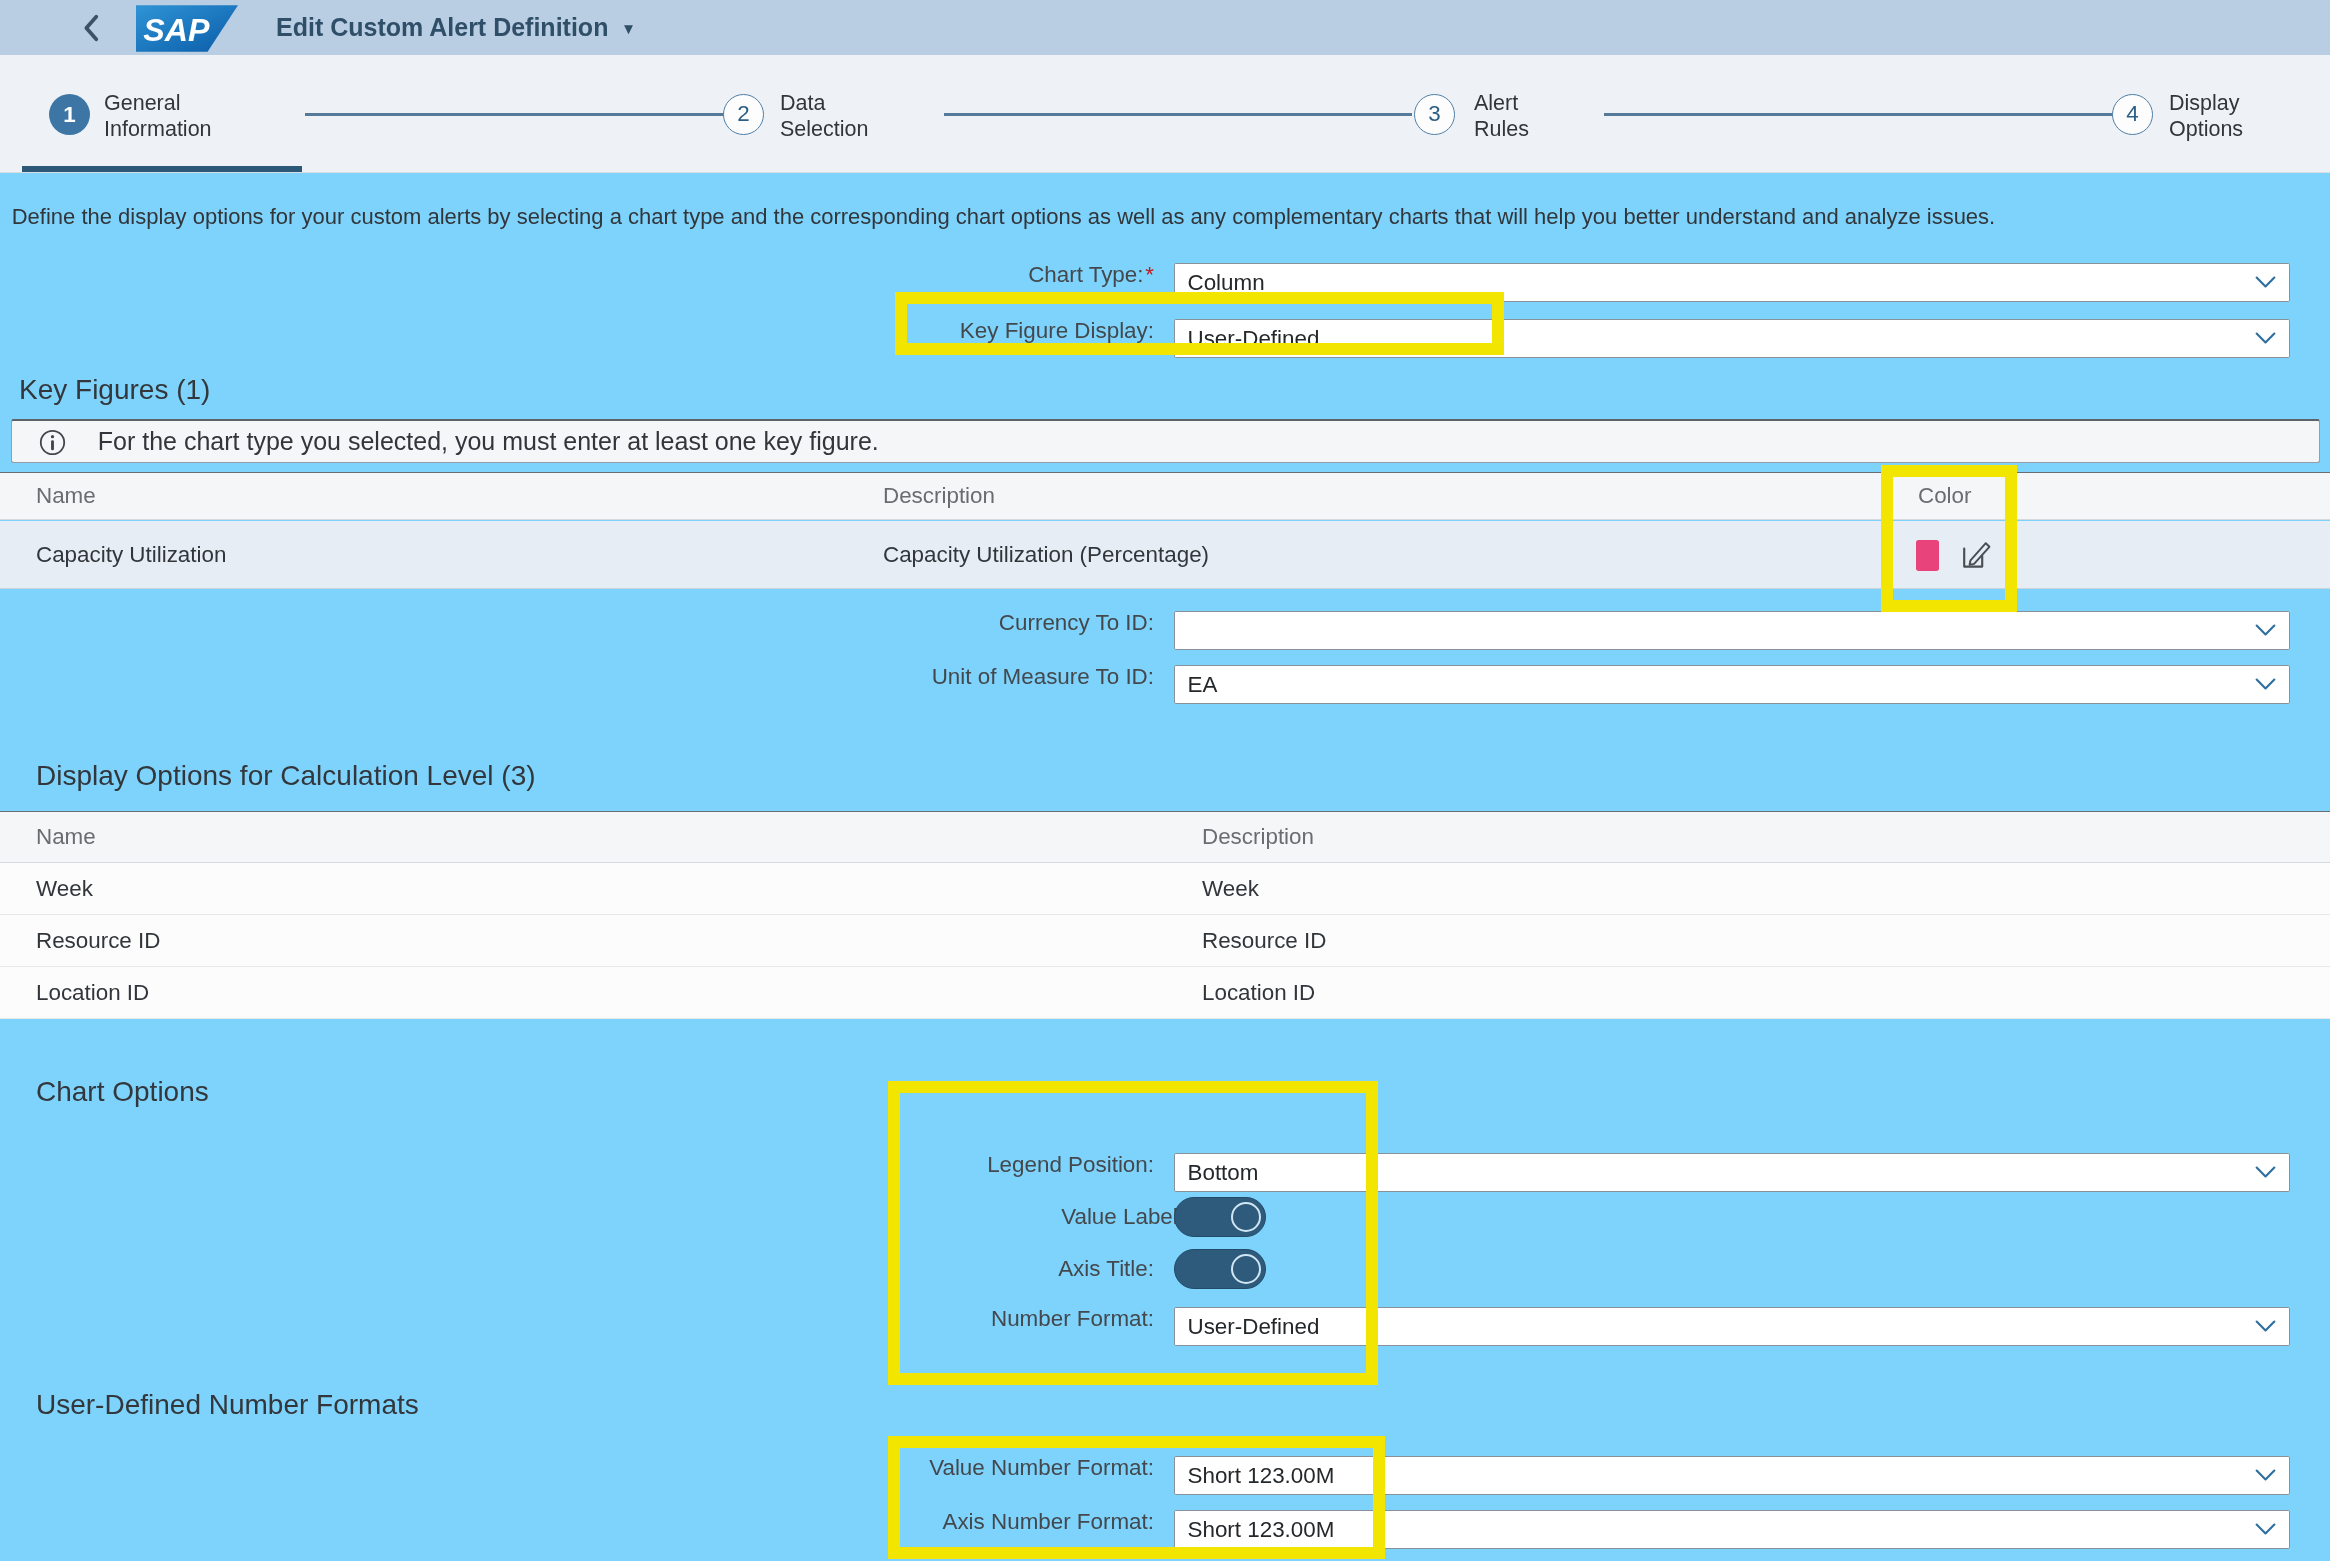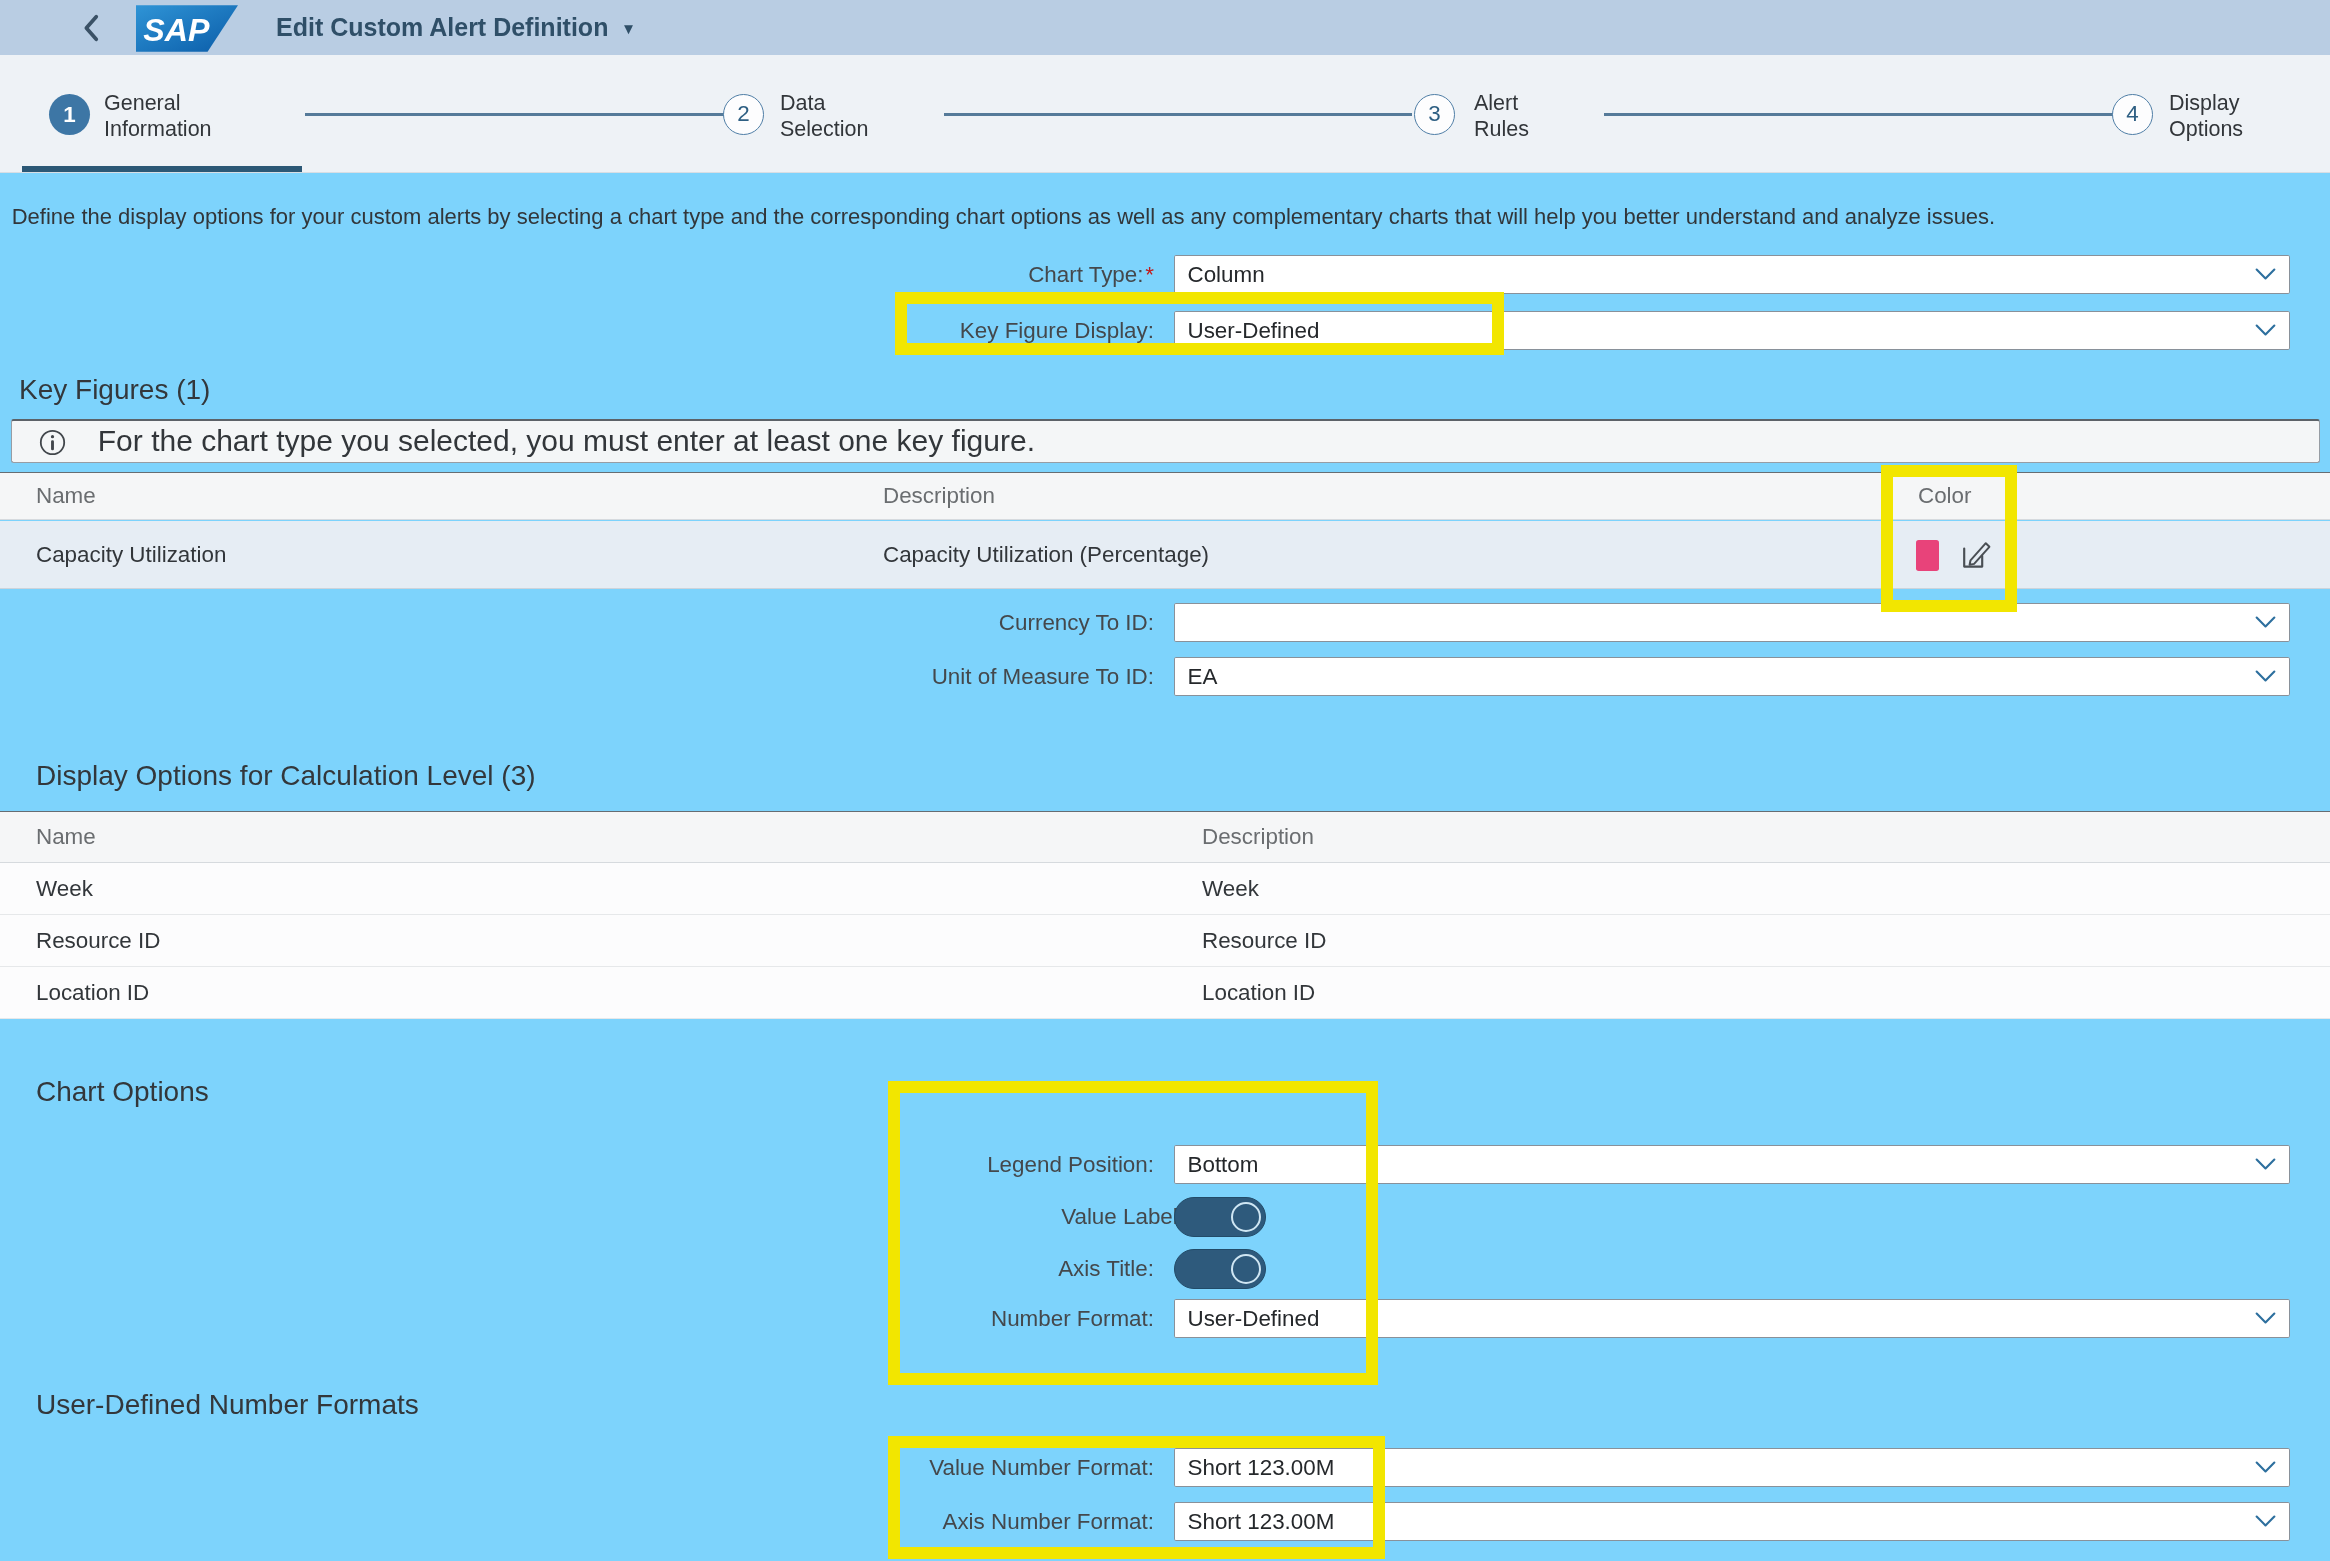--- a/index.html
+++ b/index.html
@@ -17,36 +17,36 @@
                text-align:center;line-height:41px;font-size:22.4px;}
   .step-circle.active{background:#3d76a5;color:#fff;font-weight:bold;}
   .step-circle.upcoming{background:#fdfdfe;border:1.8px solid #4f7ea6;color:#2e5f83;line-height:38px;}
   .step-label{position:absolute;top:35px;font-size:21.5px;color:#32363a;line-height:26px;}
   .conn{position:absolute;top:58px;height:2.7px;background:#557a99;}
   .step-underline{position:absolute;left:22.4px;top:111px;width:280px;height:6.3px;background:#2b5876;}
   
   .frow{position:absolute;left:0;width:2330px;}
   .flabel{position:absolute;left:0;top:0;width:1154px;text-align:right;font-size:22.4px;color:#44484c;}
   .req{color:#c21b1b;font-size:22.4px;margin-left:1.8px;}
-  .select{position:absolute;left:1174px;top:0;width:1116px;height:39px;background:#ffffff;
+  .select{position:absolute;left:1174px;top:8px;width:1116px;height:39px;background:#ffffff;
           border:0.9px solid #89919a;border-radius:1.8px;box-sizing:border-box;cursor:pointer;}
   .select .val{position:absolute;left:12.5px;top:0;line-height:37px;font-size:22.4px;color:#25282b;white-space:nowrap;}
   .select .chev{position:absolute;right:12.5px;top:10px;width:23px;height:16px;}
   .toggle{position:absolute;left:1174px;top:0;width:92px;height:40px;border-radius:20.6px;background:#2e5a7c;
           border:0.9px solid #224b68;box-sizing:border-box;cursor:pointer;}
   .knob{position:absolute;right:4.5px;top:3.6px;width:30px;height:30px;border-radius:50%;
         border:2.7px solid #cfe6f3;box-sizing:border-box;background:transparent;}
   
   .intro{position:absolute;left:11.7px;top:204px;width:2196px;font-size:22px;color:#32363a;}
   .sec-title{position:absolute;font-size:28px;color:#33373b;}
   
   .info-strip{position:absolute;left:10.8px;top:419px;width:2309px;height:44px;background:#f4f6f7;
               border:0.9px solid #979da4;border-top:2.7px solid #5c6268;border-radius:2.7px;box-sizing:border-box;}
   .info-icon{position:absolute;left:27px;top:8px;width:27px;height:27px;}
-  .info-text{position:absolute;left:86px;top:0;line-height:40px;font-size:30px;color:#32363a;}
+  .info-text{position:absolute;left:86px;top:0;line-height:40px;font-size:25px;color:#32363a;}
   
   .t-head{position:absolute;left:0;width:2330px;background:#f5f6f7;border-top:1.8px solid #666d73;
           border-bottom:0.9px solid #d6dade;box-sizing:border-box;color:#6a6d70;font-size:22.4px;}
   .t-row{position:absolute;left:0;width:2330px;box-sizing:border-box;font-size:22.4px;color:#32363a;}
   .cell{position:absolute;top:0;white-space:nowrap;}
   .kf-row{background:#e6edf4;border-bottom:0.9px solid #ccd4db;cursor:pointer;}
   .plain-row{background:#fcfcfd;border-bottom:0.9px solid #e6e8ea;cursor:pointer;}
   .swatch{position:absolute;left:1916px;top:19px;width:23px;height:30.5px;background:#e8437a;border-radius:2.7px;}
   .edit-ic{position:absolute;left:1957px;top:15.2px;width:36px;height:36px;cursor:pointer;}
   

